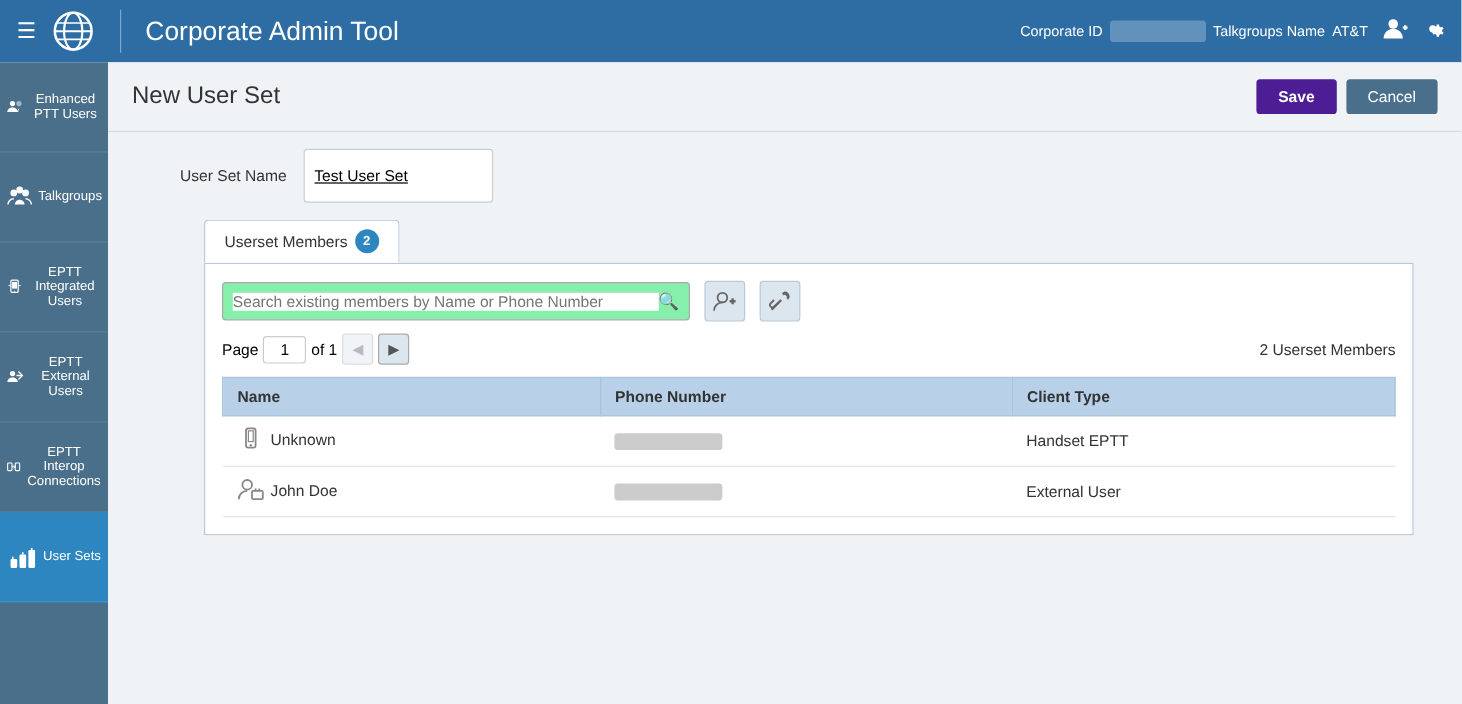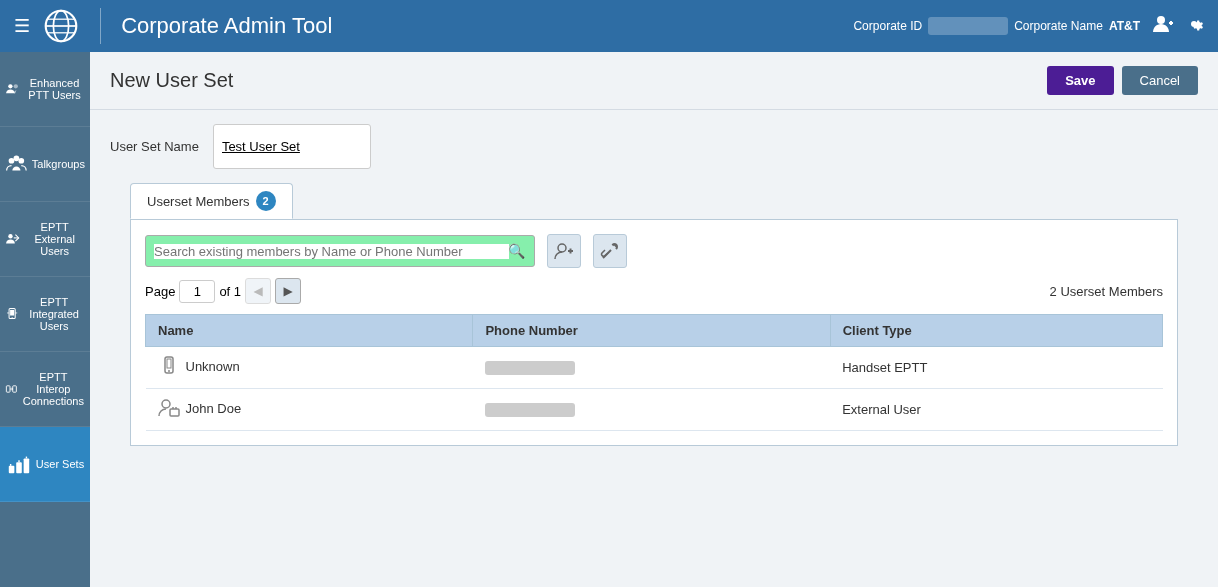--- a/index.html
+++ b/index.html
@@ -19,21 +19,21 @@
       width: 38px; height: 38px;
       background: #2e6da4;
       display: flex; align-items: center; justify-content: center;
     }
     .att-logo svg { width: 34px; height: 34px; }
     .nav-divider { width: 1px; height: 36px; background: rgba(255,255,255,0.4); margin: 0 8px; }
     .nav-title { color: white; font-size: 22px; font-weight: 300; flex: 1; }
     .nav-icon { color: white; font-size: 18px; cursor: pointer; }
     .corp-info { color: white; font-size: 12px; display: flex; align-items: center; gap: 6px; }
     .corp-id-value { background: rgba(255,255,255,0.25); border-radius: 3px; padding: 2px 20px; display: inline-block; }
-    .corp-name-value { font-weight: bold; }
+    .corp-name-value { font-weight: normal; }
     .nav-icons { display: flex; gap: 10px; align-items: center; }
 
     
     .layout { display: flex; height: calc(587px - 52px); }
     .sidebar {
       width: 90px;
       background: #4a6f8a;
       display: flex;
       flex-direction: column;
       flex-shrink: 0;
@@ -87,21 +87,21 @@
       background: #4a6f8a;
       color: white;
       border: none;
       padding: 7px 18px;
       font-size: 13px;
       cursor: pointer;
       border-radius: 3px;
     }
 
     
-    .form-area { padding: 14px 20px; }
+    .form-area { padding: 14px 20px; margin-left: 40px; }
     .field-row { display: flex; align-items: center; gap: 14px; margin-bottom: 14px; }
     .field-label { font-size: 13px; color: #333; font-weight: 500; white-space: nowrap; }
     .field-input {
       border: 1px solid #ccc;
       border-radius: 3px;
       padding: 14px 8px;
       font-size: 13px;
       width: 158px;
       background: white;
       text-decoration: underline;
@@ -248,21 +248,21 @@
       <line x1="4" y1="28" x2="36" y2="28" stroke="white" stroke-width="1.5"></line>
     </svg>
   </div>
 
   <div class="nav-divider"></div>
   <span class="nav-title">Corporate Admin Tool</span>
 
   <div class="corp-info">
     <span>Corporate ID</span>
     <span class="corp-id-value">&nbsp;&nbsp;&nbsp;&nbsp;&nbsp;&nbsp;&nbsp;&nbsp;&nbsp;&nbsp;&nbsp;&nbsp;</span>
-    <span>Corporate Name</span>
+    <span>Talkgroups Name</span>
     <span class="corp-name-value">AT&amp;T</span>
   </div>
 
   <div class="nav-icons">
     <span class="nav-icon" title="Account">
       
       <svg width="22" height="22" viewBox="0 0 22 22" fill="white" xmlns="http://www.w3.org/2000/svg">
         <circle cx="9" cy="7" r="4" fill="white"></circle>
         <path d="M1 19c0-4.4 3.6-8 8-8s8 3.6 8 8" fill="white"></path>
         <line x1="17" y1="10" x2="21" y2="10" stroke="white" stroke-width="2"></line>
@@ -298,37 +298,37 @@
         <circle cx="20" cy="10" r="3.5" fill="white"></circle>
         <circle cx="14" cy="7" r="3.5" fill="white"></circle>
         <path d="M2 22c0-3.5 2.7-6 6-6" stroke="white" stroke-width="1.5" fill="none"></path>
         <path d="M26 22c0-3.5-2.7-6-6-6" stroke="white" stroke-width="1.5" fill="none"></path>
         <path d="M9 22c0-2.8 2.2-5 5-5s5 2.2 5 5" fill="white"></path>
       </svg>
       <span>Talkgroups</span>
     </div>
 
     <div class="sidebar-item">
+      <svg class="icon-svg" viewBox="0 0 28 28" xmlns="http://www.w3.org/2000/svg">
+        <rect x="8" y="3" width="12" height="20" rx="2" fill="none" stroke="white" stroke-width="2"></rect>
+        <rect x="10" y="6" width="8" height="11" fill="white"></rect>
+        <circle cx="14" cy="21" r="1" fill="white"></circle>
+        <path d="M4 12h4M20 12h4" stroke="white" stroke-width="1.5"></path>
+      </svg>
+      <span>EPTT Integrated Users</span>
+    </div>
+
+    <div class="sidebar-item">
       <svg class="icon-svg" viewBox="0 0 28 28" fill="white" xmlns="http://www.w3.org/2000/svg">
         <circle cx="10" cy="9" r="4" fill="white"></circle>
         <path d="M2 22c0-4 3.6-7 8-7s8 3 8 7" fill="white"></path>
         <path d="M19 6l6 6-6 6" stroke="white" stroke-width="2" fill="none"></path>
         <line x1="25" y1="12" x2="16" y2="12" stroke="white" stroke-width="2"></line>
       </svg>
       <span>EPTT External Users</span>
-    </div>
-
-    <div class="sidebar-item">
-      <svg class="icon-svg" viewBox="0 0 28 28" xmlns="http://www.w3.org/2000/svg">
-        <rect x="8" y="3" width="12" height="20" rx="2" fill="none" stroke="white" stroke-width="2"></rect>
-        <rect x="10" y="6" width="8" height="11" fill="white"></rect>
-        <circle cx="14" cy="21" r="1" fill="white"></circle>
-        <path d="M4 12h4M20 12h4" stroke="white" stroke-width="1.5"></path>
-      </svg>
-      <span>EPTT Integrated Users</span>
     </div>
 
     <div class="sidebar-item">
       <svg class="icon-svg" viewBox="0 0 28 28" xmlns="http://www.w3.org/2000/svg">
         <rect x="3" y="7" width="8" height="14" rx="1.5" fill="none" stroke="white" stroke-width="2"></rect>
         <rect x="17" y="7" width="8" height="14" rx="1.5" fill="none" stroke="white" stroke-width="2"></rect>
         <line x1="11" y1="14" x2="17" y2="14" stroke="white" stroke-width="2"></line>
         <path d="M14 11l3 3-3 3" stroke="white" stroke-width="1.5" fill="none"></path>
       </svg>
       <span>EPTT Interop Connections</span>

